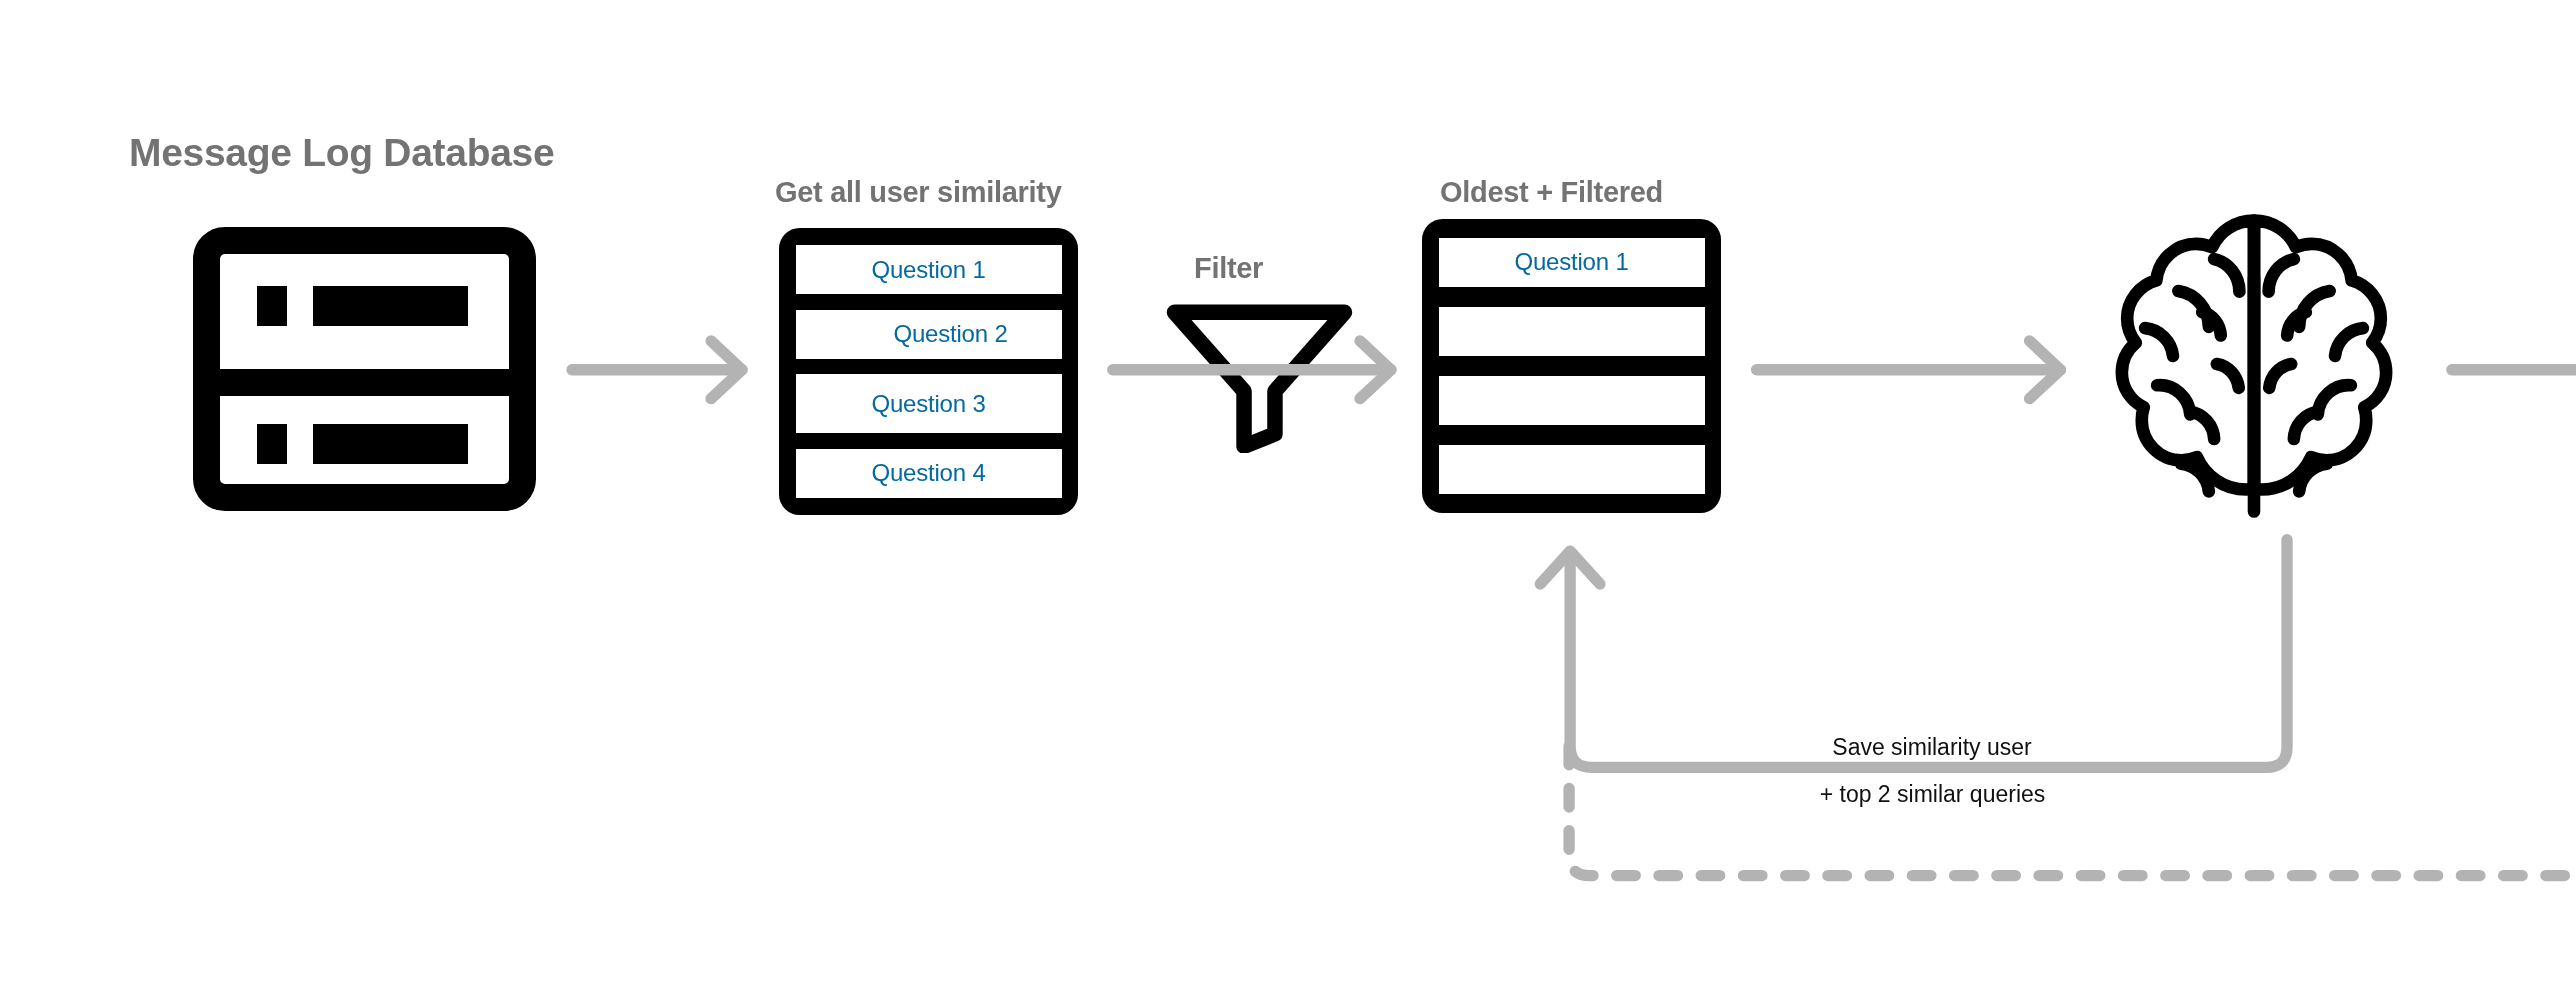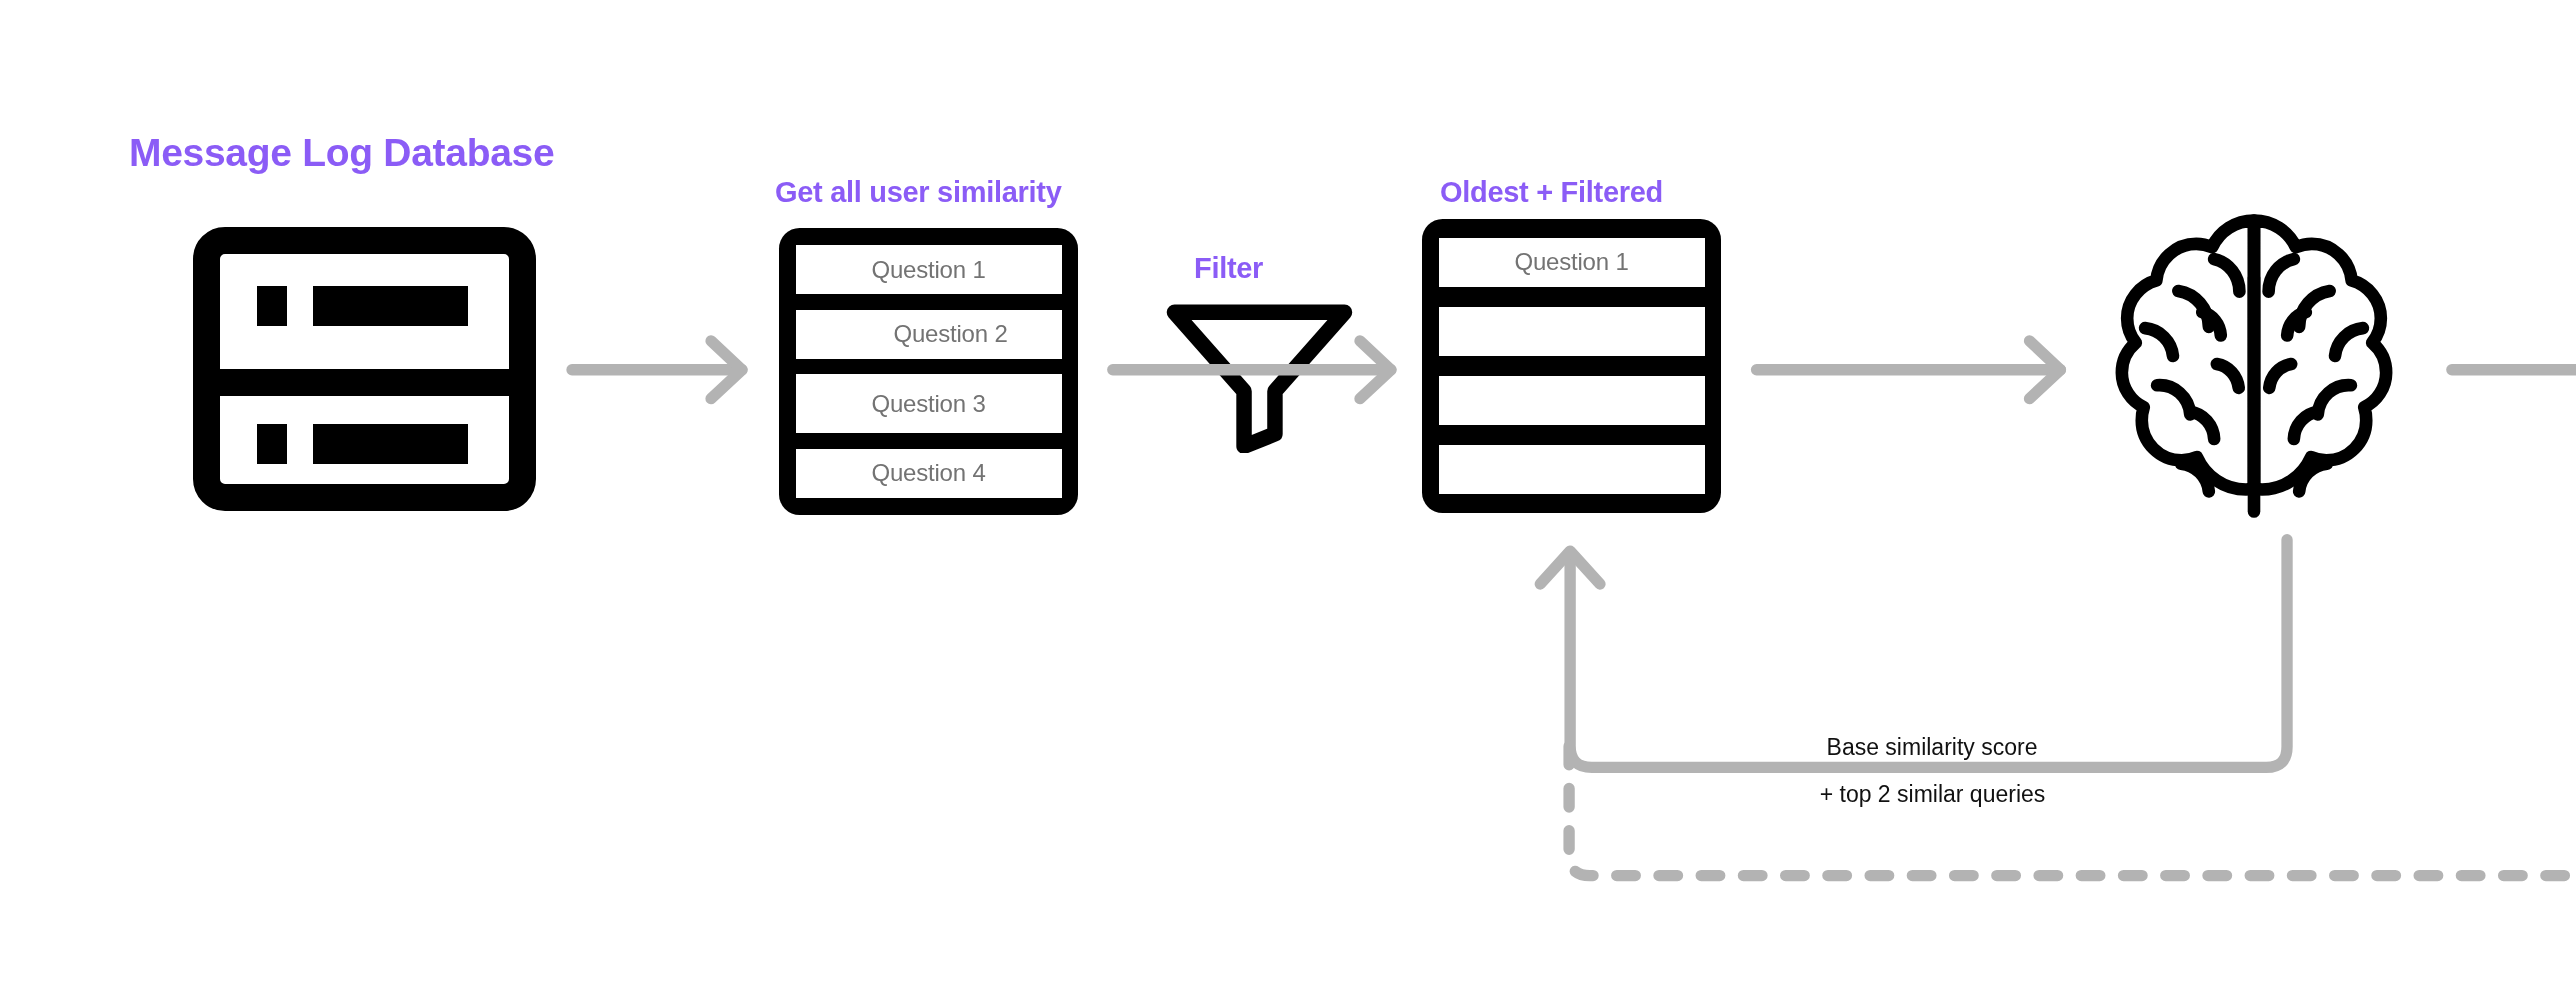--- a/index.html
+++ b/index.html
@@ -1,36 +1,36 @@
 <!DOCTYPE html>
 <html style="font-size:8.2px"><head>
 <meta charset="utf-8">
 <style>
   html,body{margin:0;padding:0;background:#fff;}
   body{width:3286px;height:994px;position:relative;overflow:hidden;
        font-family:"Liberation Sans",sans-serif;-webkit-font-smoothing:antialiased;}
   .stage{position:absolute;left:0;top:0;width:3286px;height:994px;}
 
-  .title{position:absolute;font-weight:bold;color:#8b5cf6;white-space:nowrap;letter-spacing:-0.3px;text-align:center;}
+  .title{position:absolute;font-weight:bold;color:#737373;white-space:nowrap;letter-spacing:-0.3px;text-align:center;}
   .title.big{font-size:39px;}
   .title.mid{font-size:29px;}
 
   
   .db{position:absolute;border:27px solid #000;border-radius:32px;background:#fff;box-sizing:border-box;}
   .db .divider{position:absolute;left:0;right:0;height:27px;background:#000;}
   .db .row{position:absolute;left:0;right:0;display:flex;align-items:center;}
   .db .sq{width:30px;height:40px;background:#000;margin-left:37px;}
   .db .bar{height:40px;background:#000;margin-left:26px;flex:0 0 auto;width:155px;}
 
   
   .listbox{position:absolute;background:#000;border-radius:20.6px;
            display:flex;flex-direction:column;justify-content:space-between;
            box-sizing:border-box;}
   .listbox .slot{background:#fff;display:flex;align-items:center;justify-content:center;}
-  .listbox .slot span{color:#737373;font-size:24px;font-weight:400;letter-spacing:-0.2px;}
+  .listbox .slot span{color:#0369a1;font-size:24px;font-weight:400;letter-spacing:-0.2px;}
 
   
   .funnel{position:absolute;}
 
   
   .brain{position:absolute;}
 
   
   .conn{position:absolute;left:0;top:0;width:3286px;height:994px;pointer-events:none;}
 
@@ -122,21 +122,21 @@
         <path d="M420 196c-22 2-40 20-42 42"></path>
         <path d="M402 282c-26-2-48 18-50 44"></path>
         <path d="M352 322c-20 3-35 20-36 41"></path>
         <path d="M366 400c-22 2-40 20-42 42"></path>
         <path d="M312 250c-18 3-31 18-33 36"></path>
         <path d="M334 172c-16 4-27 18-28 35"></path>
       </g>
     </svg>
   </div>
 
-  <div class="looplabel" style="left:1767px;top:734px;width:330px;">Base similarity score</div>
+  <div class="looplabel" style="left:1767px;top:734px;width:330px;">Save similarity user</div>
   <div class="looplabel" style="left:1752px;top:781px;width:361px;">+ top 2 similar queries</div>
 
   <svg class="conn" viewBox="0 0 6379 1930">
     <g fill="none" stroke="#b3b3b3" stroke-width="22" stroke-linecap="round" stroke-linejoin="round">
 
       <g>
         <path d="M1110 718 H1440"></path>
         <path d="M1380 662 L1440 718 L1380 774"></path>
       </g>
 

